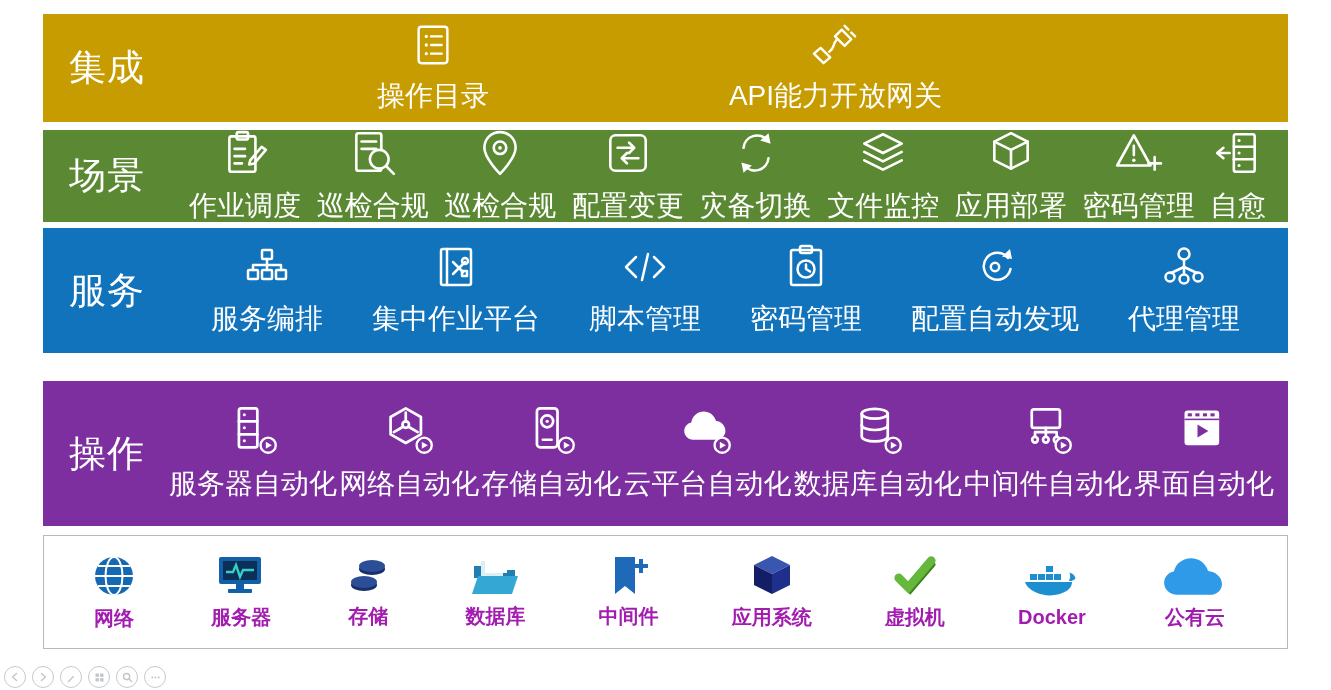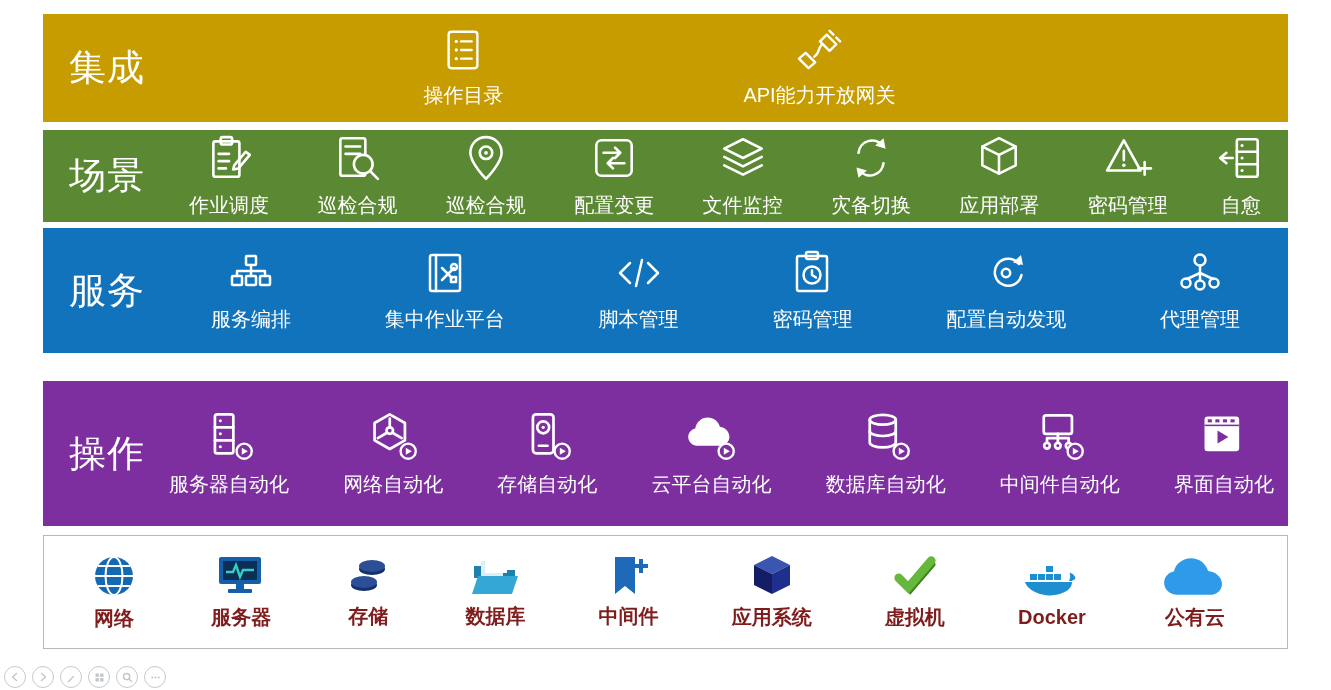--- a/index.html
+++ b/index.html
@@ -7,32 +7,32 @@
     width:1331px;height:690px;position:relative;overflow:hidden;
     background:#fff;
     font-family:"Liberation Sans","DejaVu Sans",sans-serif;
   }
   .slide{position:absolute;left:43px;top:14px;width:1245px}
   .band{display:flex;align-items:center;color:#fff}
   .band-gold{height:108px;background:#C79C00;margin-bottom:8px}
   .band-green{height:92px;background:#5B8832;margin-bottom:6px}
   .band-blue{height:125px;background:#1173BC;margin-bottom:28px}
   .band-purple{height:145px;background:#7D2F9F;margin-bottom:9px}
-  .band-infra{height:112px;background:#fff;border:1px solid #B5B9BE;color:#7f1d1d}
+  .band-infra{height:112px;background:#fff;border:1px solid #B5B9BE;color:#a21caf}
   .band-label{flex:0 0 112px;padding-left:26px;font-size:37px;letter-spacing:1px;font-weight:500}
   .band-purple .band-label{flex:0 0 100px}
   .band-items{flex:1;display:flex;justify-content:space-between;align-items:center}
   .band-gold  .band-items{justify-content:center;gap:240px;padding-right:150px}
   .band-green .band-items{padding:0 22px 0 8px}
   .band-blue  .band-items{padding:0 48px 0 30px}
   .band-purple .band-items{padding:0 14px 0 0}
   .band-infra .band-items{padding:0 56px 0 46px}
   .item{display:flex;flex-direction:column;align-items:center;gap:9px}
   .band-infra .item{gap:5px}
-  .item-label{font-size:20px;white-space:nowrap}
+  .item-label{font-size:28px;white-space:nowrap}
   .band-infra .item-label{font-weight:700;font-size:20px}
   .icon{display:flex;align-items:center;justify-content:center}
   .icon svg{display:block}
   
   .wicon{fill:none;stroke:#fff;stroke-width:2.5;stroke-linecap:round;stroke-linejoin:round}
   .wicon .dot{fill:#fff;stroke:none}
   .wicon .fillw{fill:#fff;stroke:none}
   .wicon .mask-green{fill:#5B8832}
   .wicon .badge{fill:#7D2F9F;stroke:#fff;stroke-width:2.2}
   .wicon .mask-purple{fill:#7D2F9F;stroke:none}
@@ -126,37 +126,37 @@
             <rect x="7" y="7" width="34" height="34" rx="5"></rect>
             <path d="M14 19 h16 m-5 -5 l5 5 -5 5"></path>
             <path d="M34 29 h-16 m5 -5 l-5 5 5 5"></path>
           </svg>
         </span>
         <span class="item-label">配置变更</span>
       </div>
       <div class="item">
         <span class="icon">
           <svg class="wicon" width="50" height="50" viewBox="0 0 48 48">
-            <path d="M24 6 L42 15 L24 24 L6 15 Z"></path>
-            <path d="M6 23 L24 32 L42 23"></path>
-            <path d="M6 31 L24 40 L42 31"></path>
-          </svg>
-        </span>
-        <span class="item-label">文件监控</span>
-      </div>
-      <div class="item">
-        <span class="icon">
-          <svg class="wicon" width="50" height="50" viewBox="0 0 48 48">
             <path d="M12 19 A13 13 0 0 1 35 12"></path>
             <path class="fillw" d="M36 5 L38 15 L28 12 Z"></path>
             <path d="M36 29 A13 13 0 0 1 13 36"></path>
             <path class="fillw" d="M12 43 L10 33 L20 36 Z"></path>
           </svg>
         </span>
         <span class="item-label">灾备切换</span>
+      </div>
+      <div class="item">
+        <span class="icon">
+          <svg class="wicon" width="50" height="50" viewBox="0 0 48 48">
+            <path d="M24 6 L42 15 L24 24 L6 15 Z"></path>
+            <path d="M6 23 L24 32 L42 23"></path>
+            <path d="M6 31 L24 40 L42 31"></path>
+          </svg>
+        </span>
+        <span class="item-label">文件监控</span>
       </div>
       <div class="item">
         <span class="icon">
           <svg class="wicon" width="50" height="50" viewBox="0 0 48 48">
             <path d="M24 5 L40 13 V31 L24 39 L8 31 V13 Z"></path>
             <path d="M8 13 L24 21 L40 13"></path>
             <line x1="24" y1="21" x2="24" y2="39"></line>
           </svg>
         </span>
         <span class="item-label">应用部署</span>

